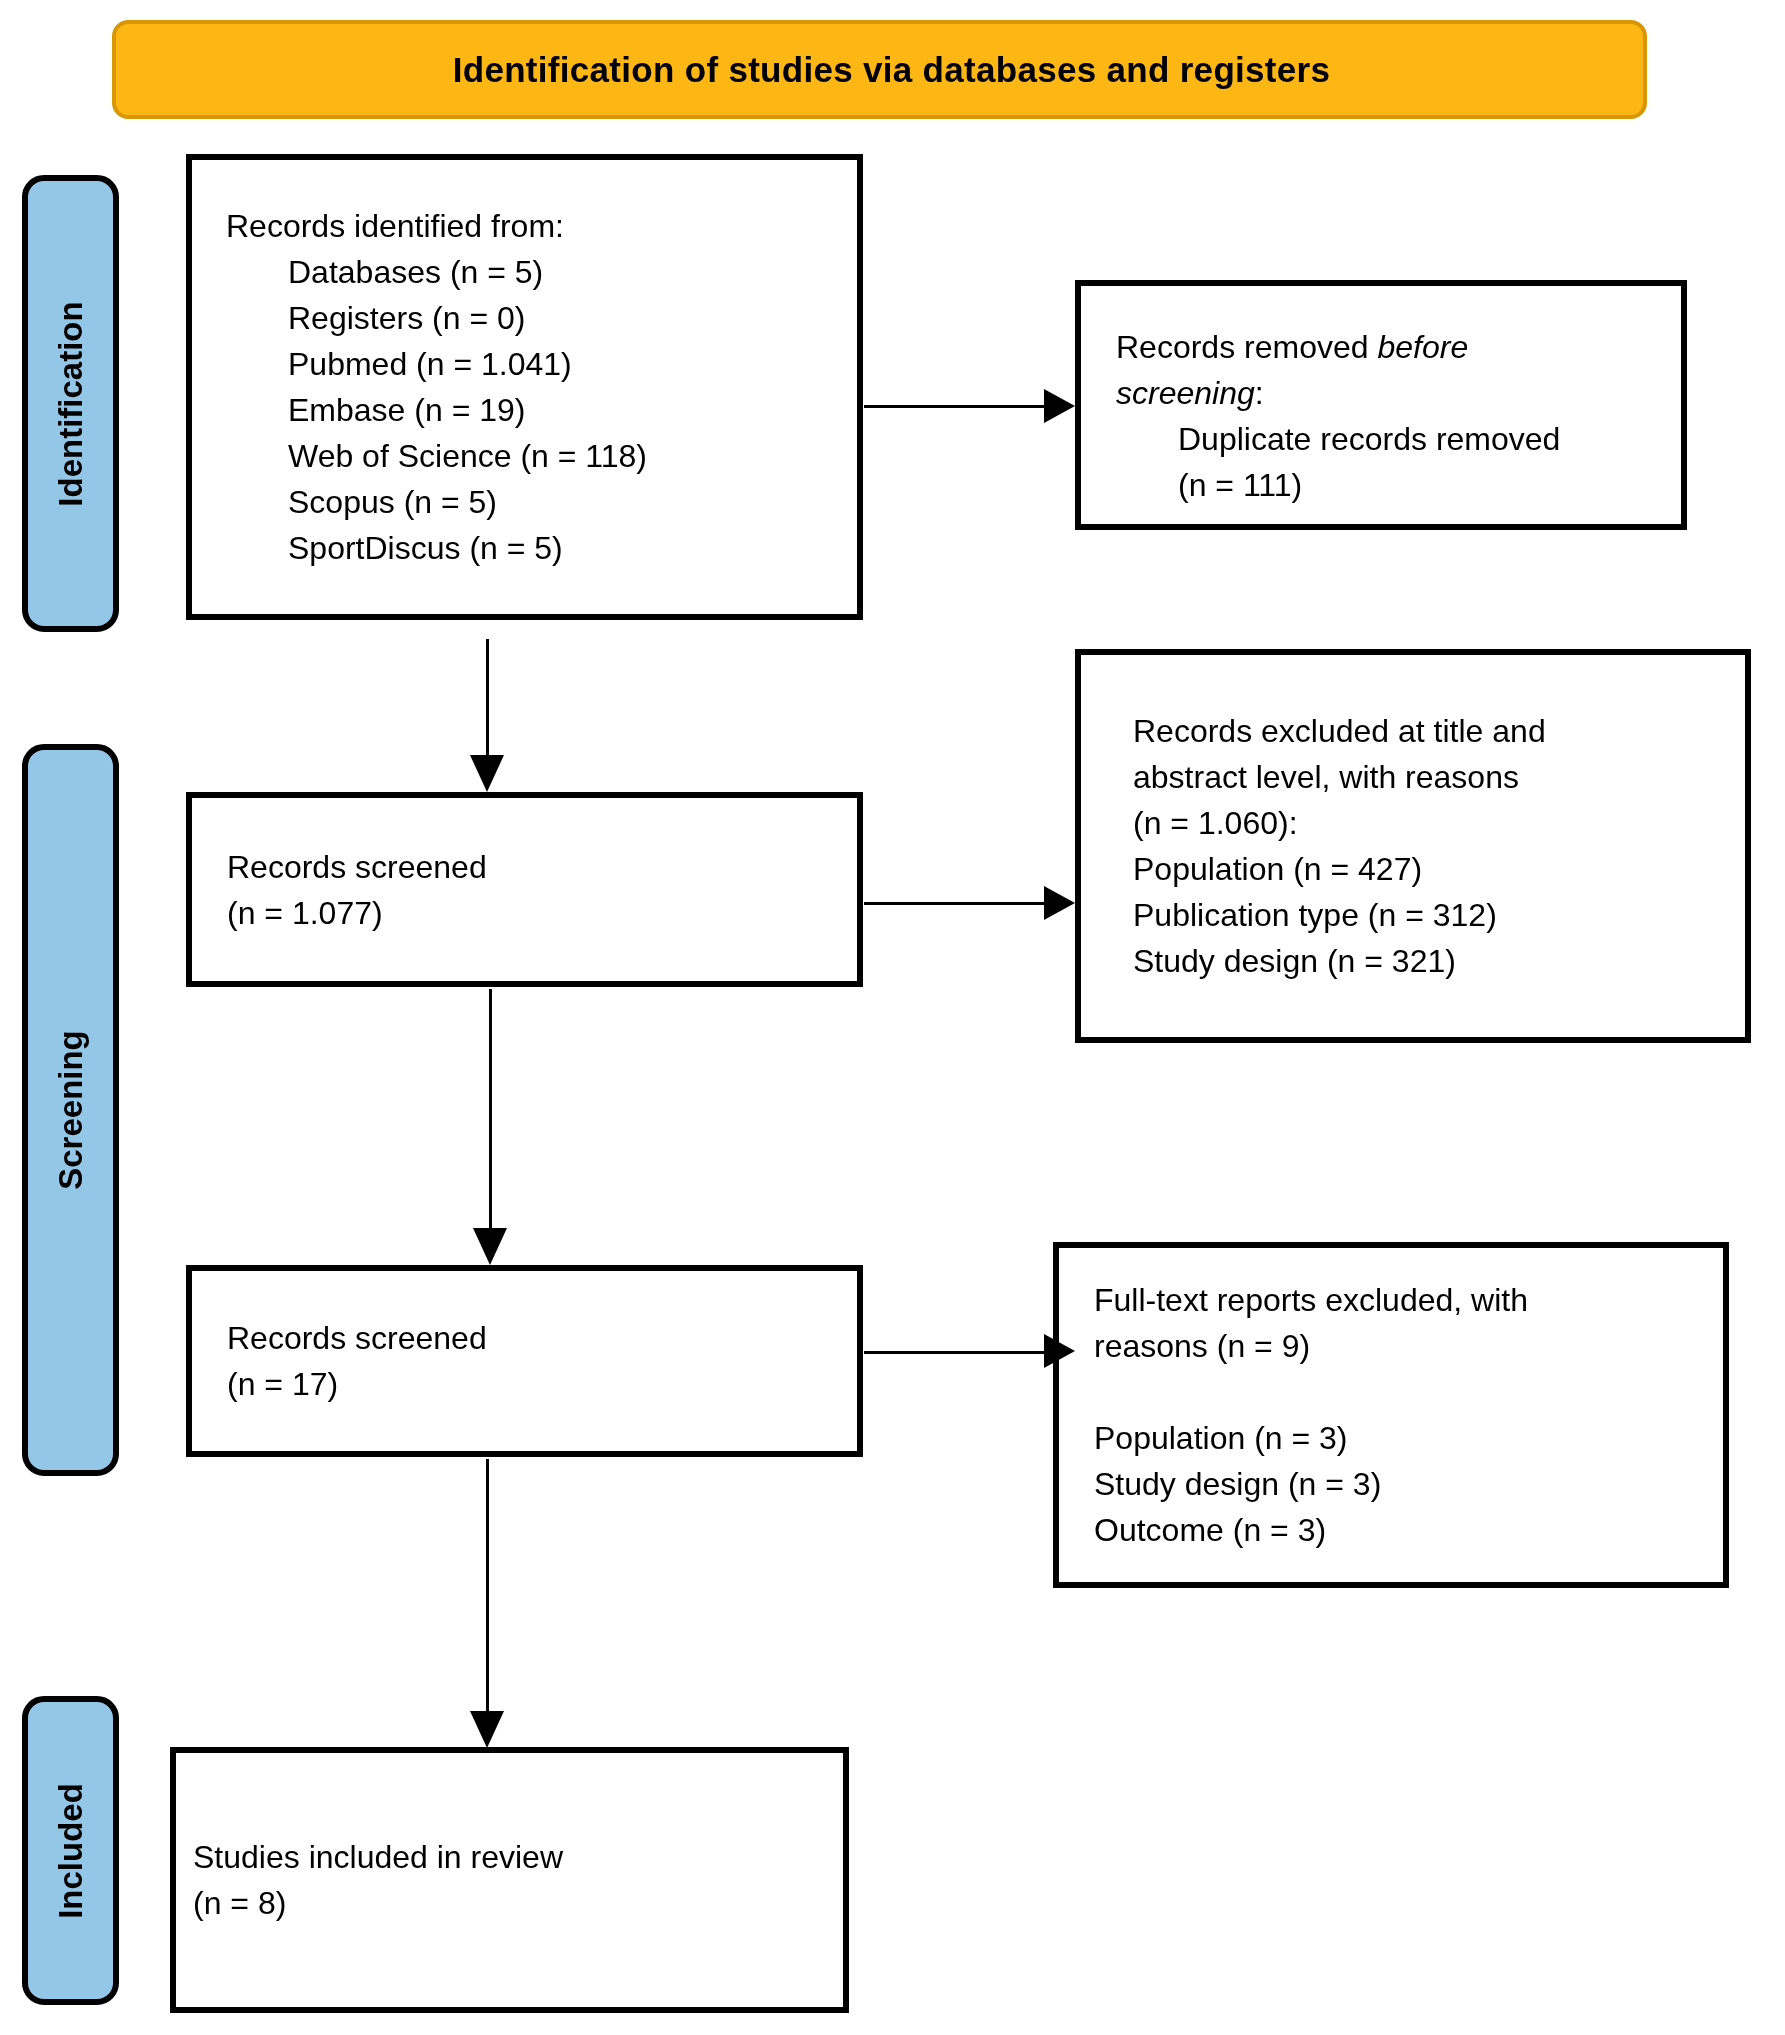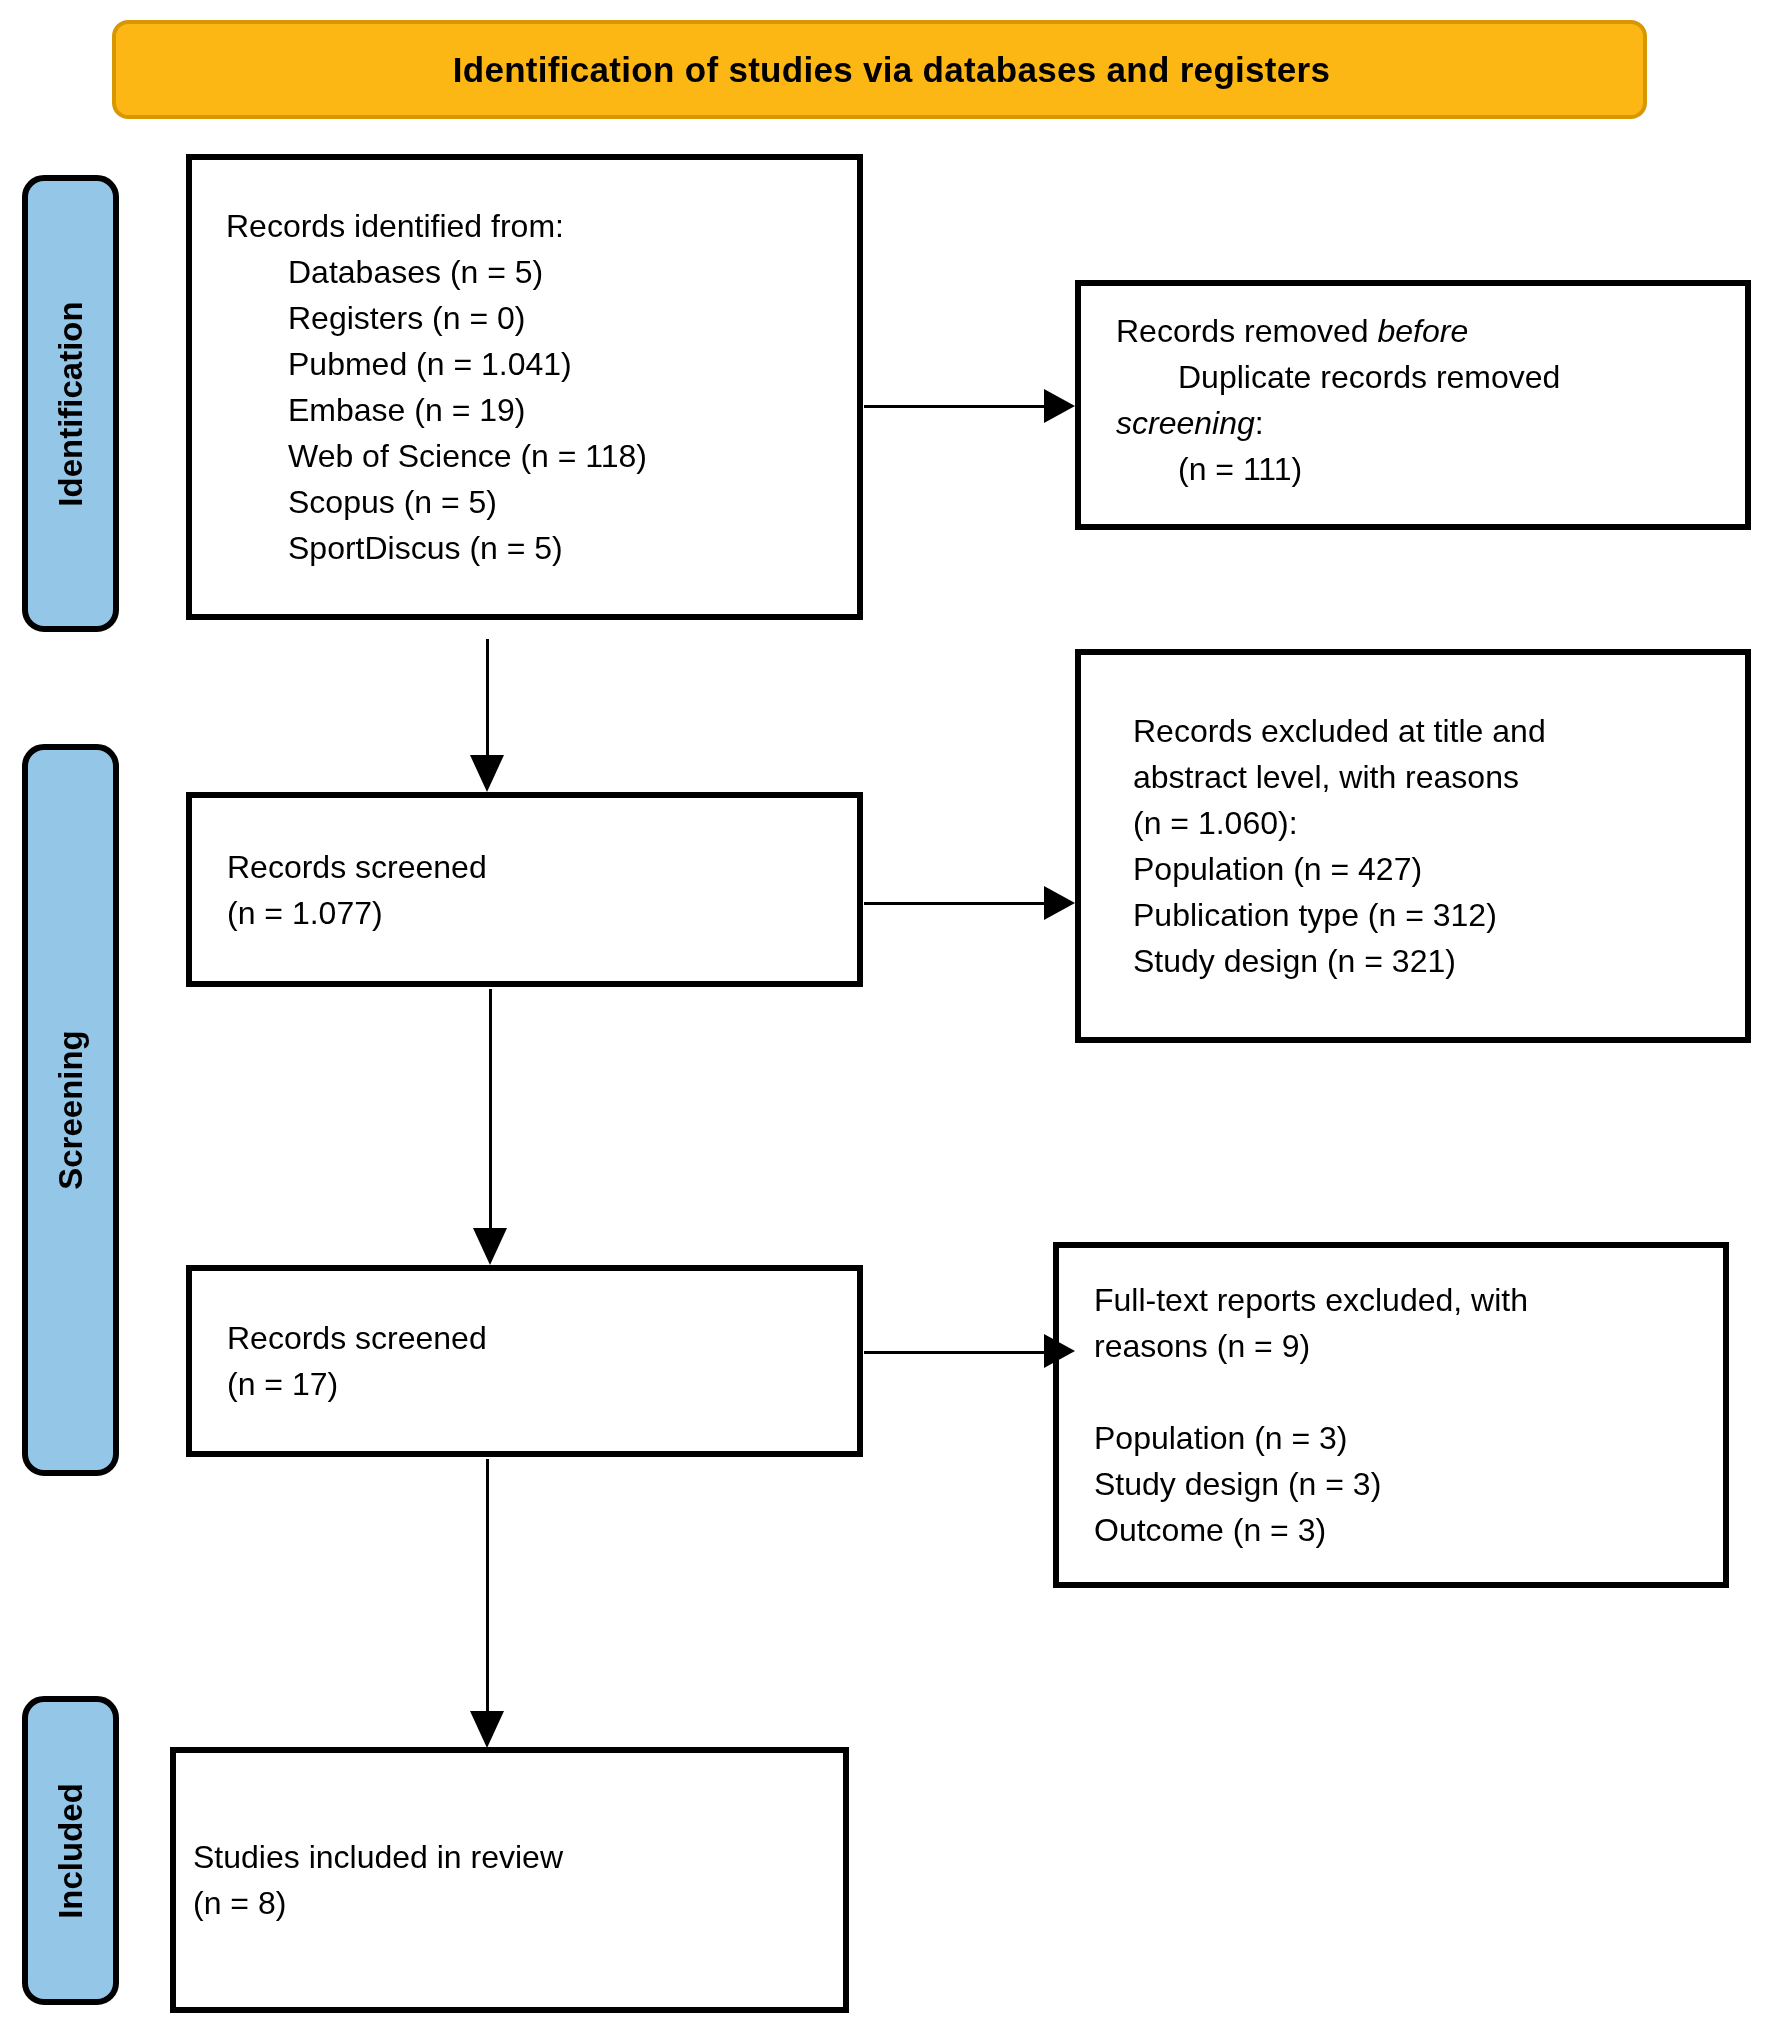--- a/index.html
+++ b/index.html
@@ -39,21 +39,21 @@
     position:absolute;background:#ffffff;border:6.8px solid #000000;
     box-sizing:border-box;display:flex;flex-direction:column;justify-content:center;
     font-size:32px;line-height:46px;
   }
   .box .line{min-height:46px;white-space:nowrap;}
   .indent{padding-left:62px;}
   .b1{left:186px;top:154px;width:677px;height:466px;padding-left:34px;}
   .b2{left:186px;top:792px;width:677px;height:195px;padding-left:35px;}
   .b3{left:186px;top:1265px;width:677px;height:192px;padding-left:35px;}
   .b4{left:170px;top:1747px;width:679px;height:266px;padding-left:17px;}
-  .r1{left:1075px;top:280px;width:676px;height:250px;justify-content:flex-start;padding-top:22px;padding-left:35px;}
+  .r1{left:1075px;top:280px;width:612px;height:250px;justify-content:center;padding-top:22px;padding-left:35px;}
   .r2{left:1075px;top:649px;width:676px;height:394px;padding-left:52px;}
   .r3{left:1053px;top:1242px;width:676px;height:346px;padding-left:35px;}
   .em{font-style:italic;}
   
   .vstem{position:absolute;width:3.4px;background:#000000;}
   .vhead{position:absolute;width:0;height:0;border-left:17.7px solid transparent;border-right:17.7px solid transparent;border-top:37px solid #000000;}
   .hstem{position:absolute;height:3.4px;background:#000000;}
   .hhead{position:absolute;width:0;height:0;border-top:17.7px solid transparent;border-bottom:17.7px solid transparent;border-left:31px solid #000000;}
 </style>
 </head>
@@ -81,22 +81,22 @@
     <div class="line indent">Registers (n = 0)</div>
     <div class="line indent">Pubmed (n = 1.041)</div>
     <div class="line indent">Embase (n = 19)</div>
     <div class="line indent">Web of Science (n = 118)</div>
     <div class="line indent">Scopus (n = 5)</div>
     <div class="line indent">SportDiscus (n = 5)</div>
   </div>
 
   <div class="box r1">
     <div class="line"><span>Records removed </span><span class="em">before</span></div>
+    <div class="line"><span class="em">screening</span><span>:</span></div>
     <div class="line indent">Duplicate records removed</div>
-    <div class="line"><span class="em">screening</span><span>:</span></div>
     <div class="line indent">(n = 111)</div>
   </div>
 
   <div class="box b2">
     <div class="line">Records screened</div>
     <div class="line">(n = 1.077)</div>
   </div>
 
   <div class="box r2">
     <div class="line">Records excluded at title and</div>

